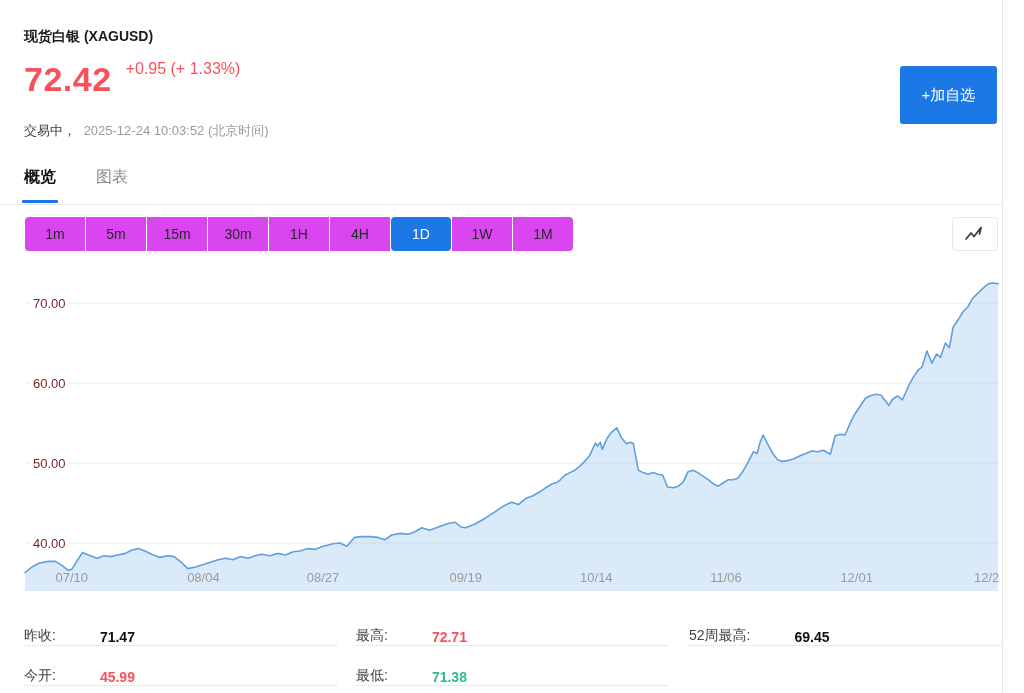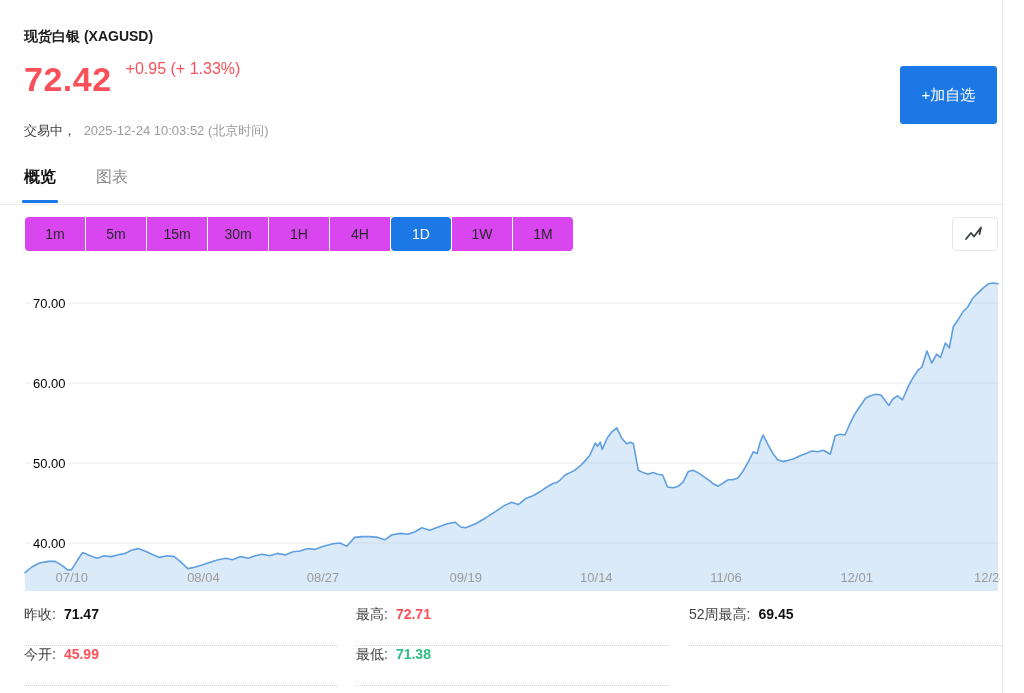--- a/index.html
+++ b/index.html
@@ -29,29 +29,29 @@
     background:#d946ef;margin-right:1px;cursor:pointer;}
   .range:first-child{border-radius:4px 0 0 4px;}
   .range:last-child{border-radius:0 4px 4px 0;margin-right:0;}
   .range.active{background:var(--blue);color:#ffffff;border-radius:4px;}
   .chart-type-btn{position:absolute;left:952px;top:217px;width:46px;height:34px;background:#fff;
     border:1px solid #e7e7e7;border-radius:4px;display:flex;align-items:center;justify-content:center;
     cursor:pointer;box-sizing:border-box;}
   
   .chart{position:absolute;left:0;top:265px;width:1024px;height:326px;}
   .chart svg{position:absolute;left:0;top:0;}
-  .ylabel{position:absolute;transform:translateY(-50%);left:30px;font-size:13px;color:#000000;
+  .ylabel{position:absolute;transform:translateY(-50%);left:30px;font-size:13px;color:#7f1d1d;
     background:#fff;padding:0 3px;}
   .xlabels{position:absolute;left:25px;top:305px;width:975px;height:20px;overflow:hidden;}
   .xlabel{position:absolute;top:0;width:100px;text-align:center;font-size:13px;color:#9b9b9b;}
   .right-divider{position:absolute;left:1002px;top:0;width:1px;height:693px;background:#e7e7e7;}
   
   .stats{position:absolute;top:606px;left:0;width:1024px;}
   .stat-col{position:absolute;top:0;width:313px;}
-  .stat-row{height:39px;display:flex;align-items:flex-start;border-bottom:1px dotted #d6d6d6;font-size:14px;}
+  .stat-row{height:39px;display:flex;align-items:flex-end;border-bottom:1px dotted #d6d6d6;font-size:14px;gap:36px;}
   .stat-label{color:#424242;margin-right:8px;}
   .stat-value{font-weight:700;color:#121212;}
   .stat-value.red{color:var(--red);}
   .stat-value.green{color:var(--green);}
 </style>
 </head>
 <body style="--red: #fa5059; --green: #2dbd85; --blue: #1b78e4;">
 
 <div class="title">现货白银 (XAGUSD)</div>
 

